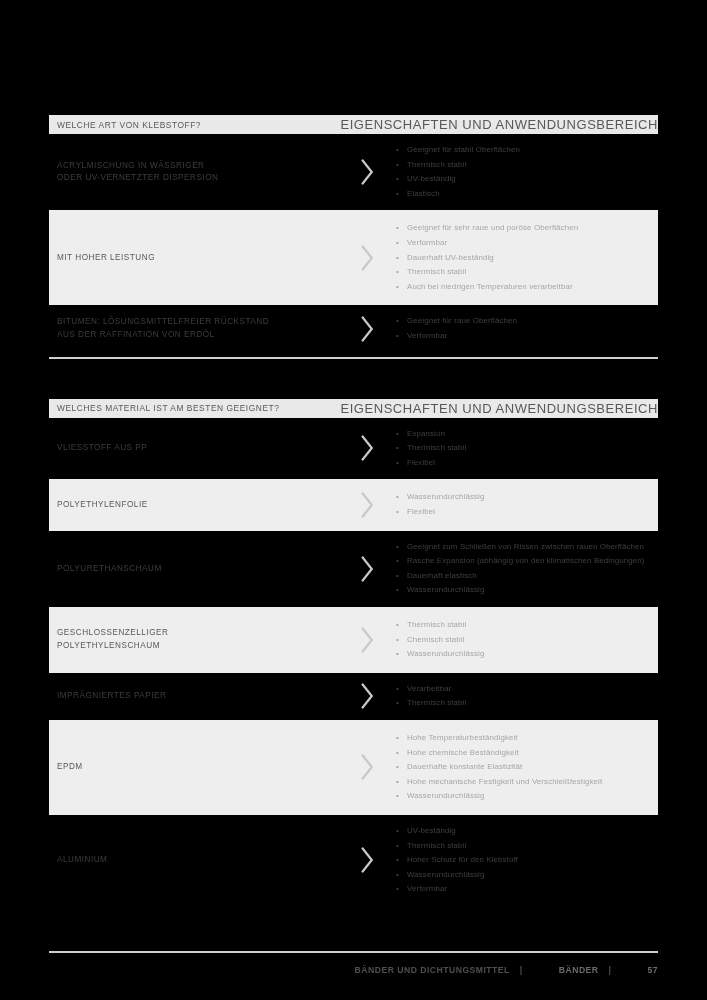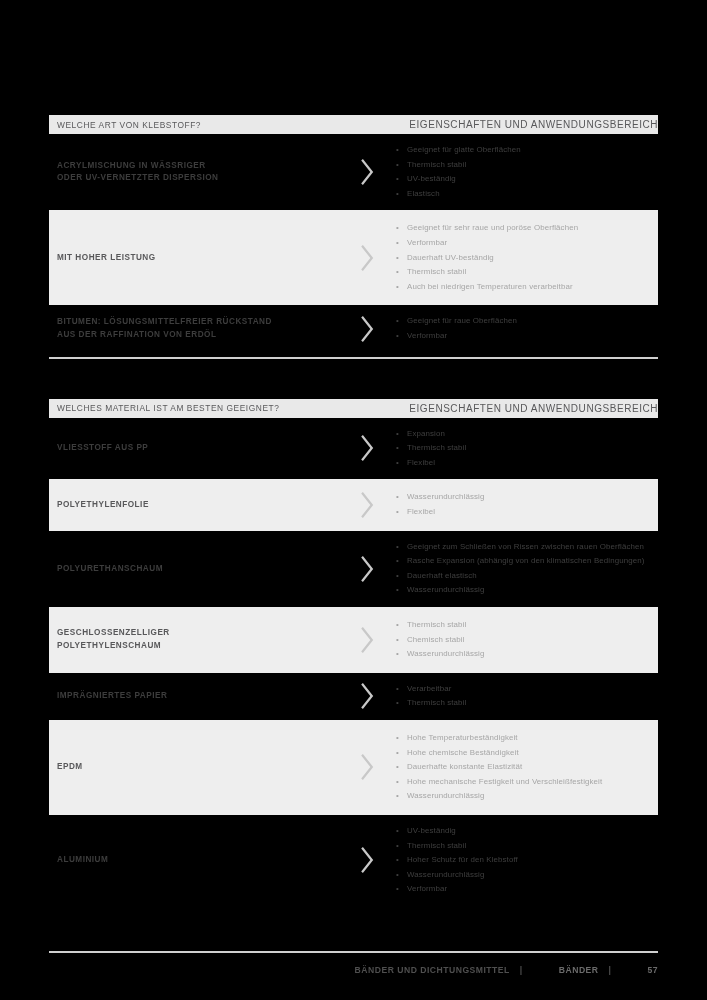--- a/index.html
+++ b/index.html
@@ -54,42 +54,42 @@
     width: 348px;
     padding-left: 8px;
     box-sizing: border-box;
     font-size: 8.4px;
     letter-spacing: 0.55px;
     color: #58585a;
     white-space: nowrap;
   }
   .col-head .ch-right {
     flex: 1;
-    font-size: 10px;
+    font-size: 13px;
     letter-spacing: 0.55px;
     color: #58585a;
     white-space: nowrap;
     text-align: right;
   }
 
   .row {
     display: flex;
     align-items: center;
     box-sizing: border-box;
     width: 609px;
   }
   .row.dark { background: #000000; }
   .row.light { background: #eeeeee; }
 
   .cell-name {
     width: 290px;
     box-sizing: border-box;
     padding-left: 8px;
     font-size: 8.2px;
-    font-weight: bold;
+    font-weight: normal;
     letter-spacing: 0.5px;
     line-height: 12.5px;
   }
   .row.dark .cell-name { color: #3d3d3d; }
   .row.light .cell-name { color: #58585a; }
 
   .cell-arrow {
     width: 55px;
     display: flex;
     justify-content: center;
@@ -173,21 +173,21 @@
               <div>ACRYLMISCHUNG IN WÄSSRIGER</div>
               <div>ODER UV-VERNETZTER DISPERSION</div>
             </div>
             <div class="cell-arrow">
               <svg class="chev" viewBox="0 0 16 26">
                 <path d="M2.2 1.4 L3.9 0 L14.2 13 L3.9 26 L2.2 24.6 L11.3 13 Z"></path>
               </svg>
             </div>
             <div class="cell-props">
               <ul>
-                <li><span class="bullet">•</span><span>Geeignet für glatte Oberflächen</span></li>
+                <li><span class="bullet">•</span><span>Geeignet für stabil Oberflächen</span></li>
                 <li><span class="bullet">•</span><span>Thermisch stabil</span></li>
                 <li><span class="bullet">•</span><span>UV-beständig</span></li>
                 <li><span class="bullet">•</span><span>Elastisch</span></li>
               </ul>
             </div>
           </div>
           <div class="row light" style="min-height: 95px; padding-top: 9px; padding-bottom: 9px;">
             <div class="cell-name">
               <div>MIT HOHER LEISTUNG</div>
             </div>

